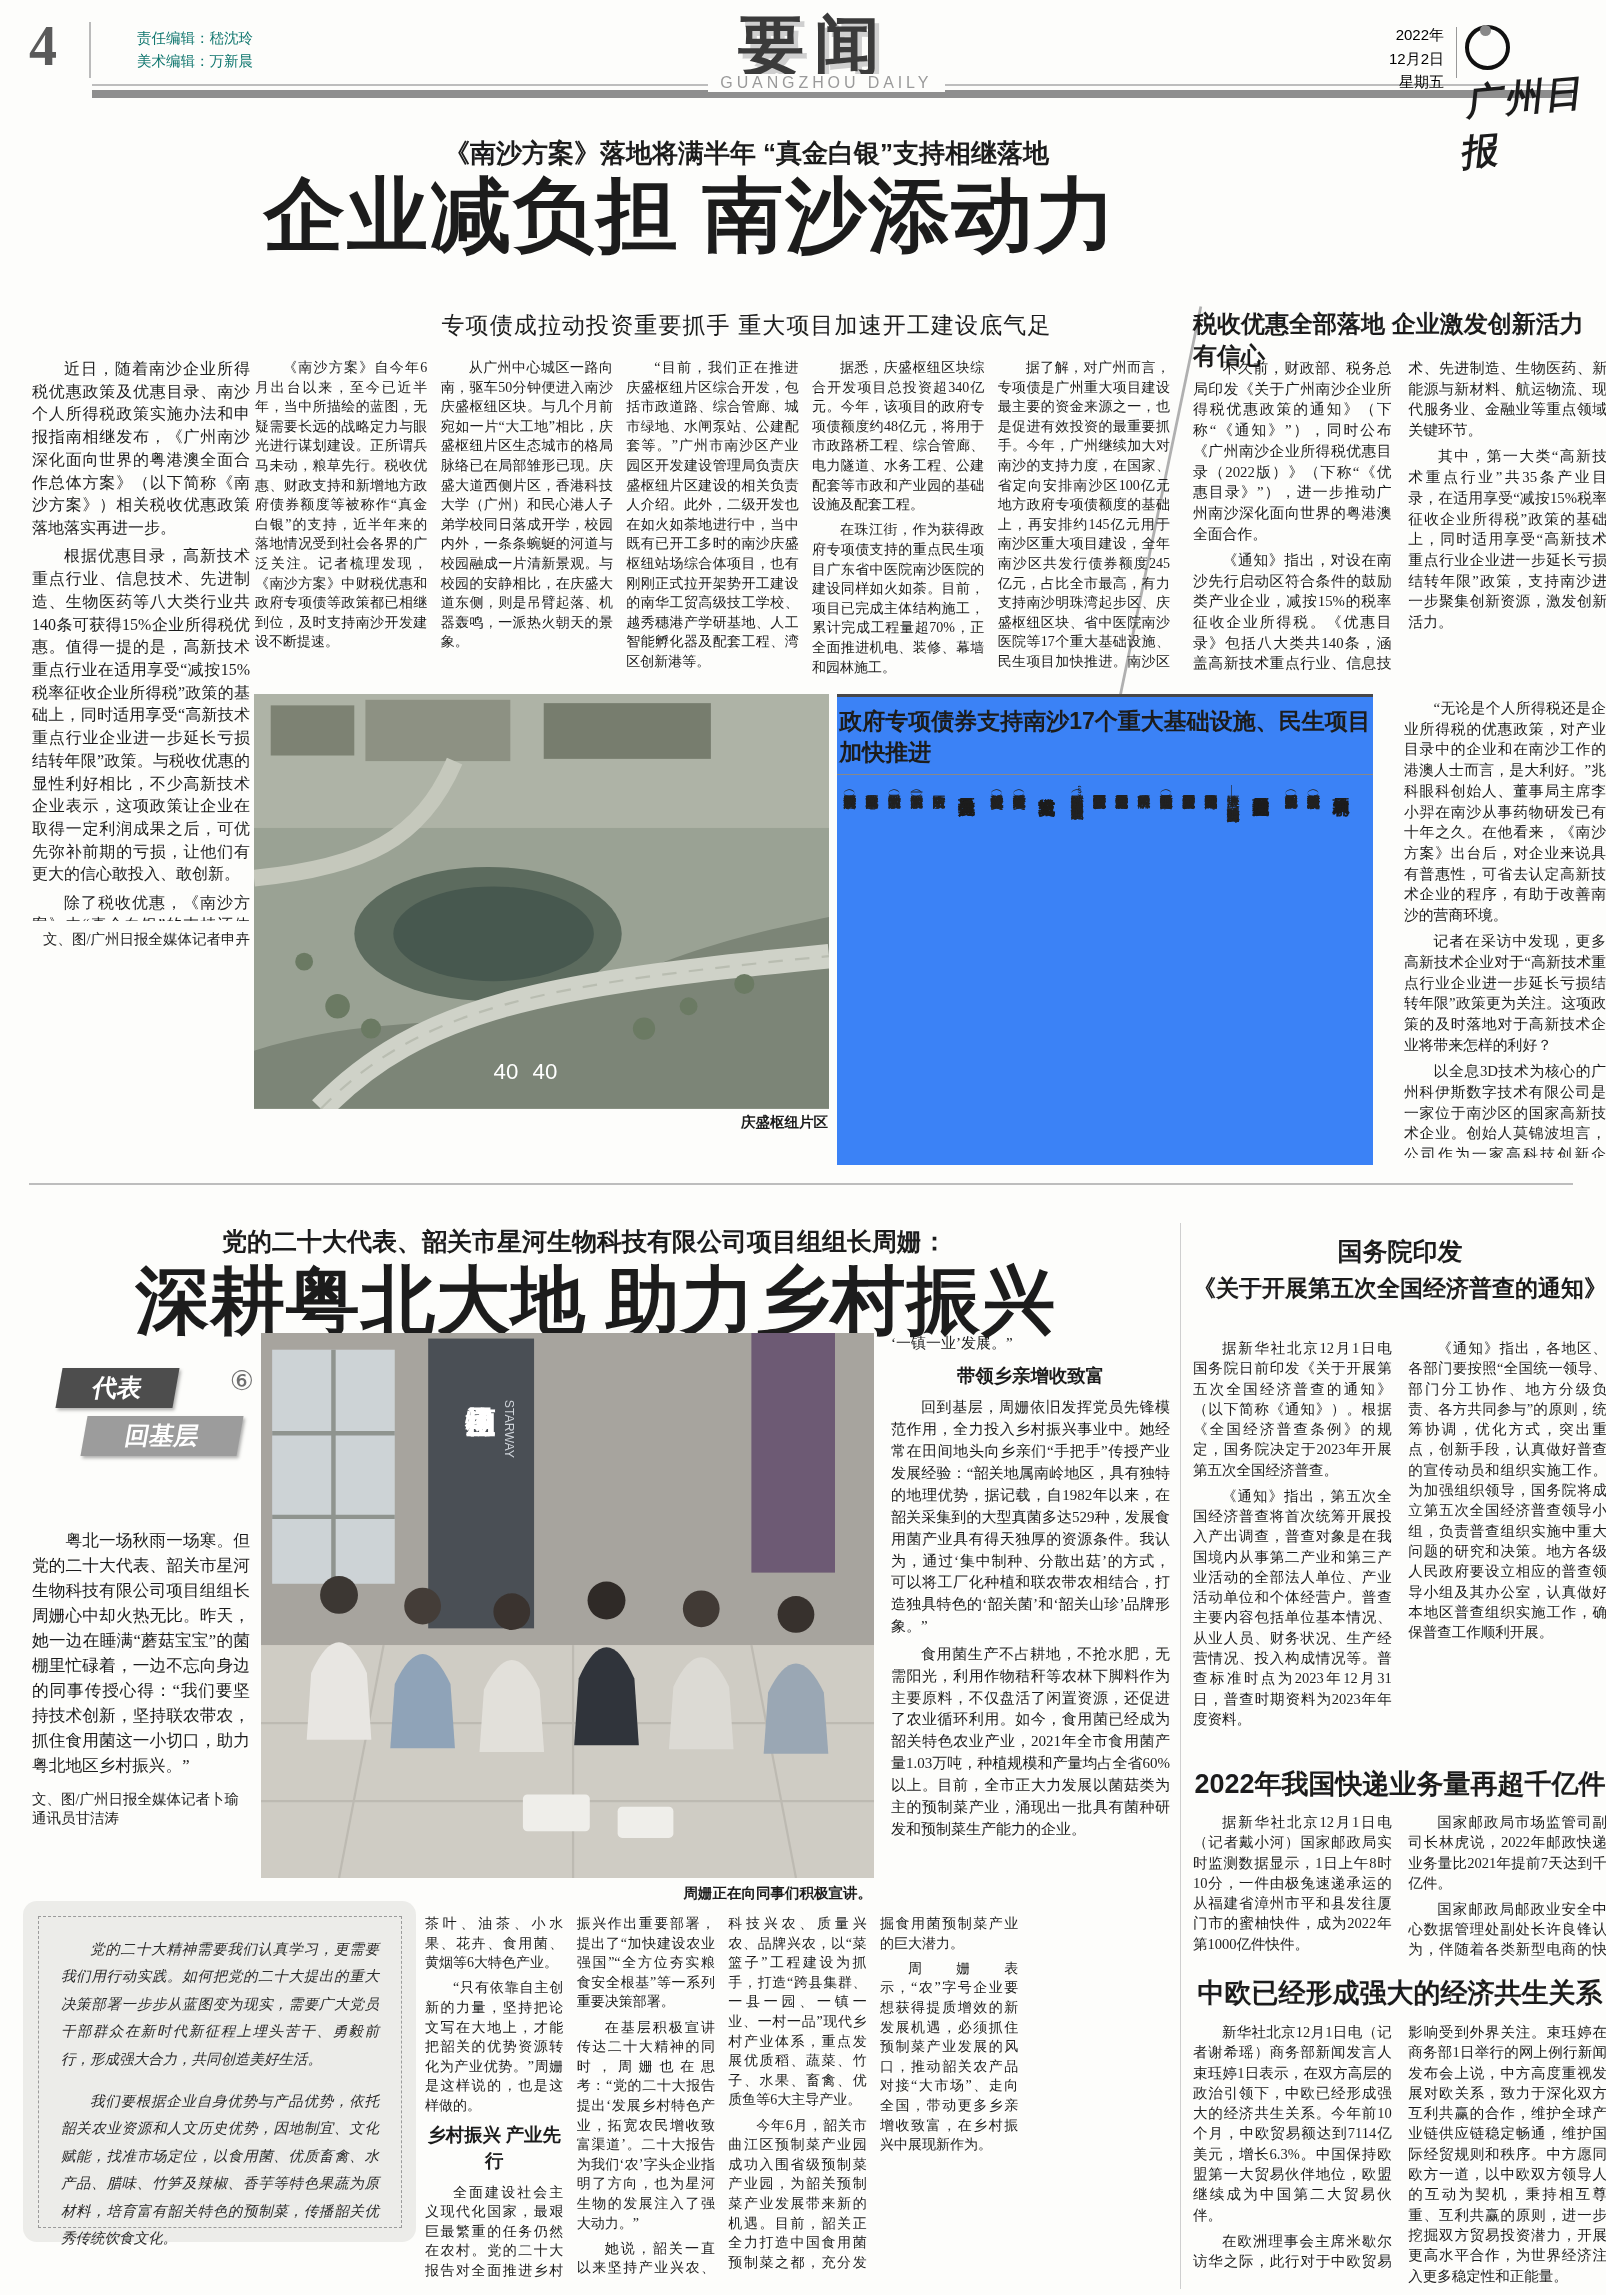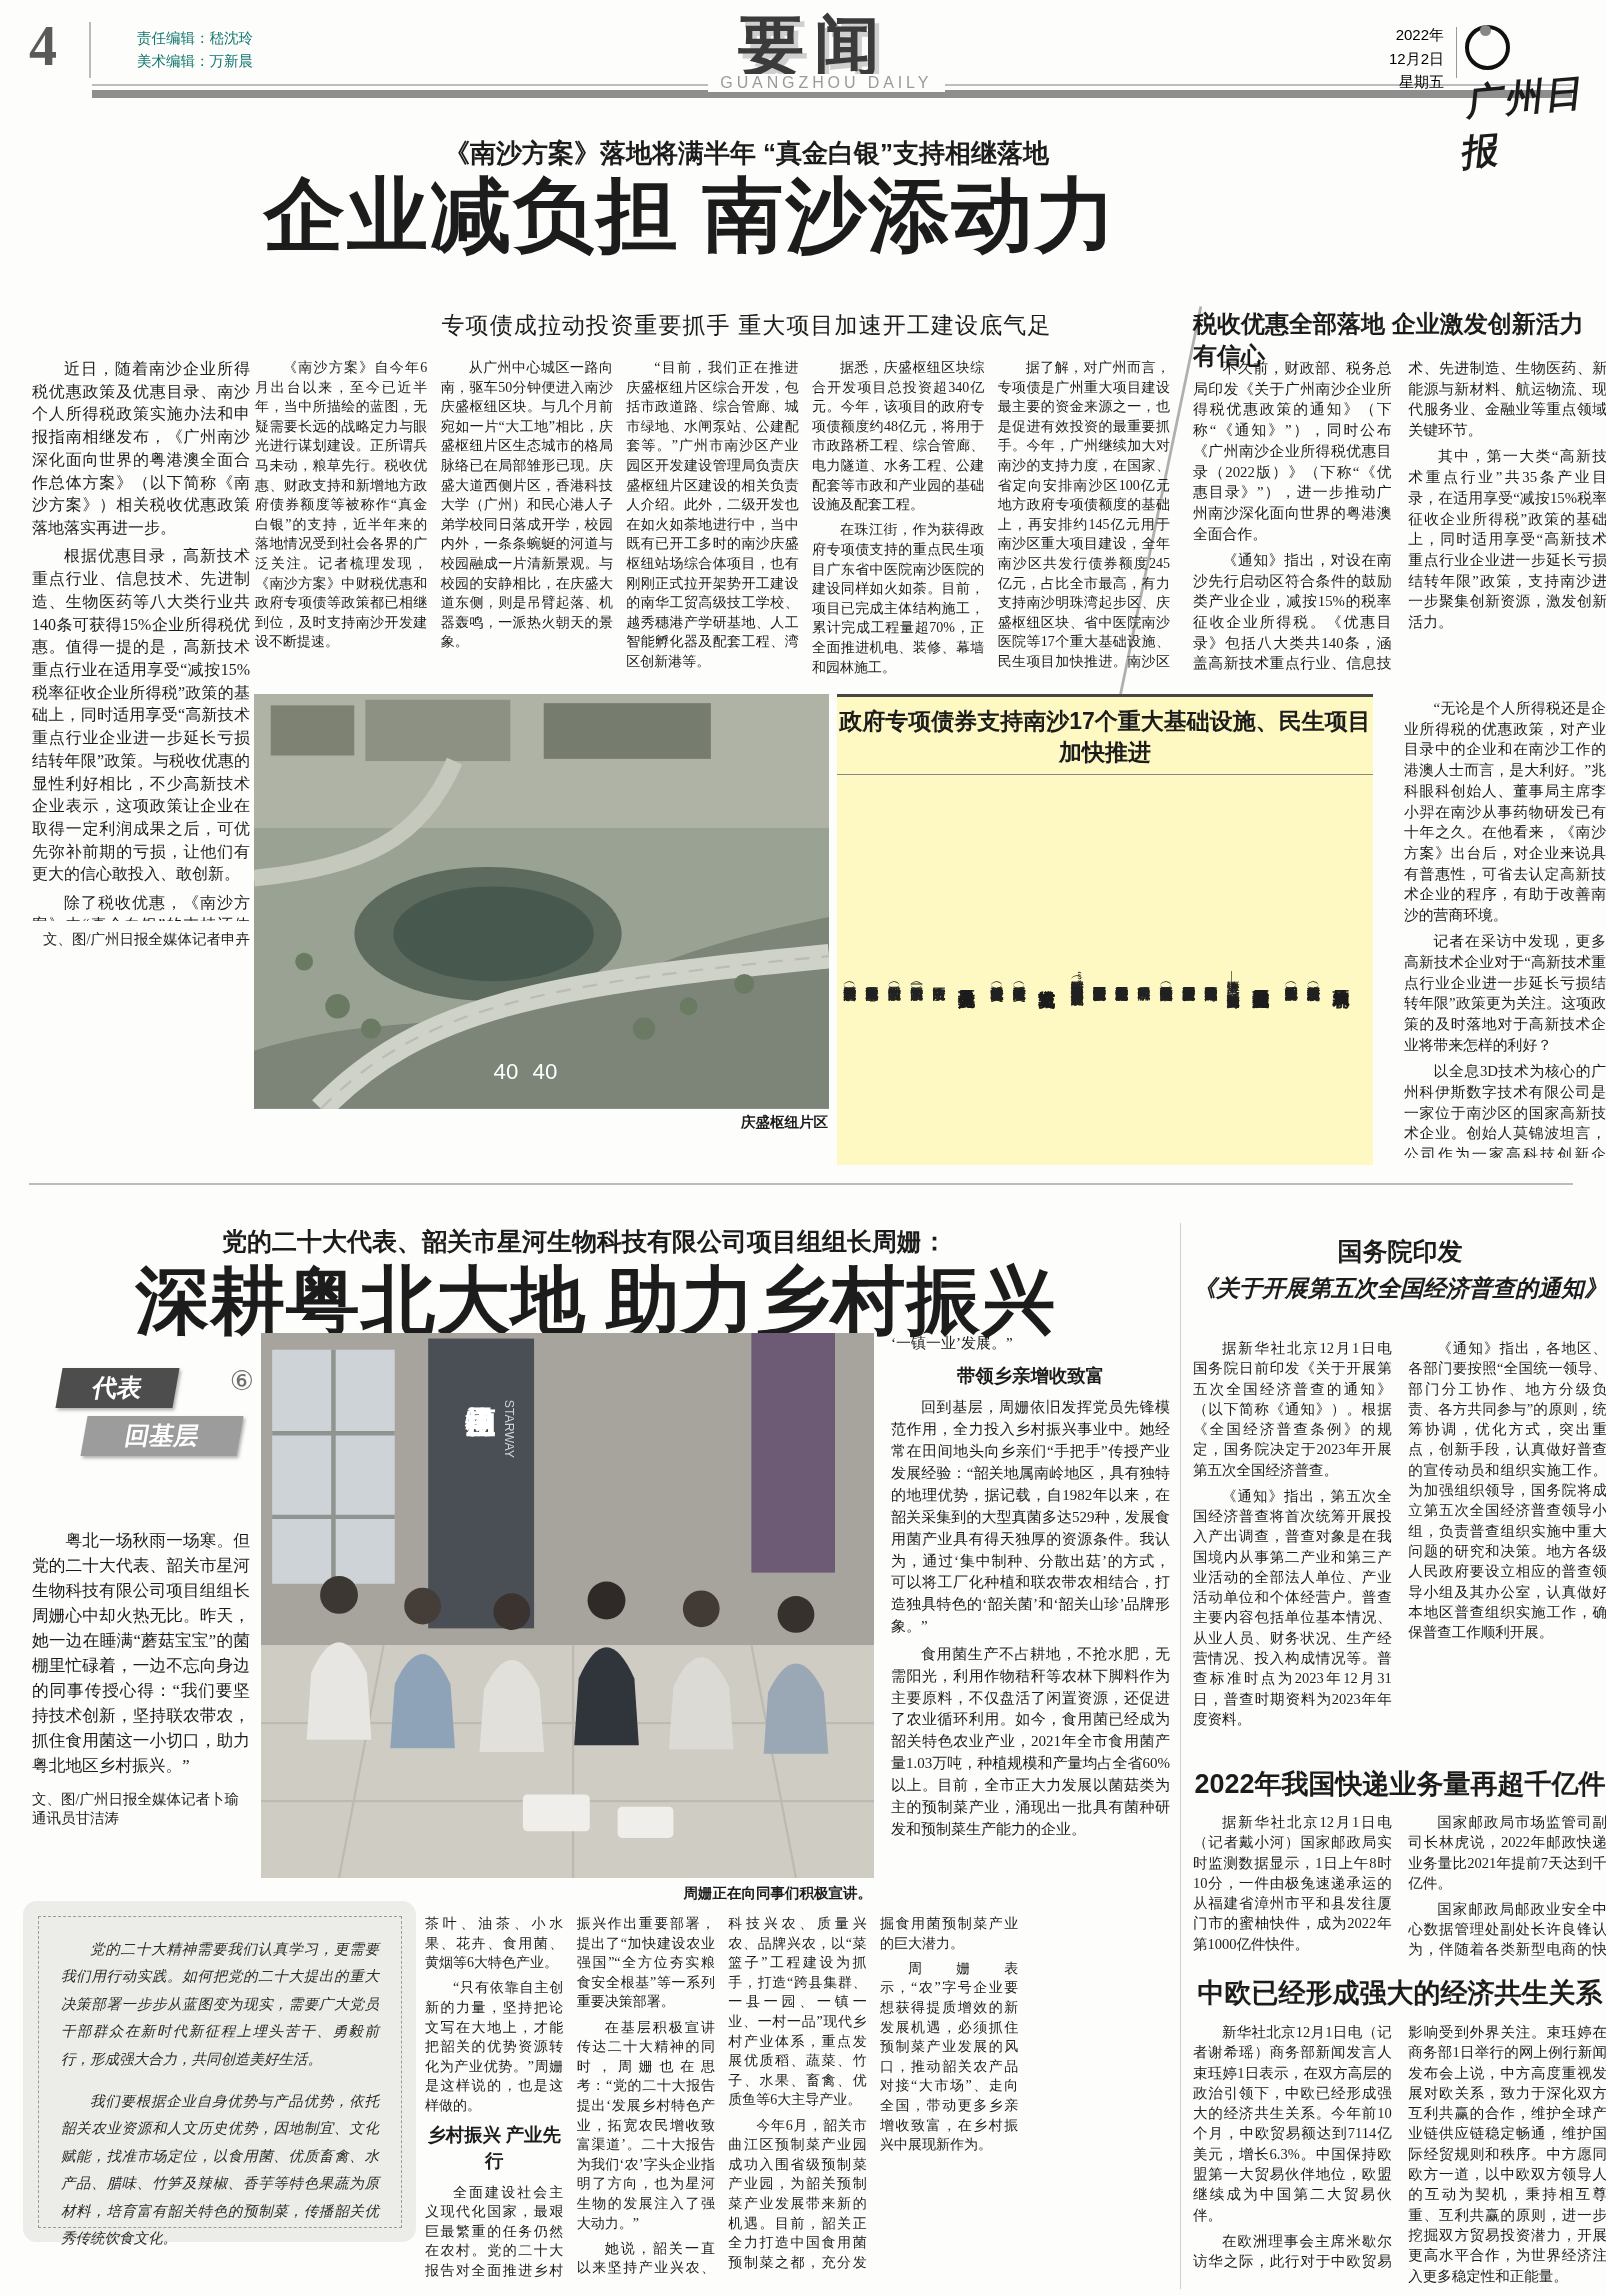--- a/index.html
+++ b/index.html
@@ -34,21 +34,21 @@
   .leadtxt{font-size:16px;line-height:1.42;}
   .bodytxt{font-size:14px;line-height:1.4;}
   .byline{font-size:14.5px;color:#222;}
   .cap{font-size:14.5px;font-weight:bold;text-align:right;}
   
   .slab1{background:linear-gradient(#8f8f8f,#c9c9c9);color:#fff;font-weight:bold;font-size:22px;
          text-align:center;line-height:43px;height:43px;box-shadow:0 2.2px 3.3px rgba(0,0,0,.25);}
   .dashline{border-top:2.2px dashed #9a9a9a;}
   .badgecredit{font-size:15px;color:#444;letter-spacing:0.6px;}
   
-  .pbox{border-top:3.3px solid #474747;background:#fef9c3;text-align:center;}
+  .pbox{border-top:3.3px solid #474747;background:#3b82f6;}
   .pbox-title{font-size:23px;font-weight:bold;padding:9px 2.2px 5.6px 2.2px;border-bottom:1.1px solid #888;}
   .vwrap{writing-mode:vertical-rl;height:385px;margin-top:10px;}
   .vh{font-family:"Liberation Sans","DejaVu Sans",sans-serif;font-weight:bold;font-size:16.7px;margin:0 7.8px 0 5.6px;line-height:1.5;}
   .vi{font-size:13px;line-height:1.5;margin:0 2.8px;color:#222;}
   
   .headline2{font-size:74px;font-weight:bold;letter-spacing:1.1px;line-height:1;white-space:nowrap;}
   .slabA{background:#4d4d4d;color:#fff;font-weight:bold;font-size:24.5px;text-align:center;
          transform:skewX(-10deg);box-shadow:2.2px 2.2px 3.3px rgba(0,0,0,.3);line-height:40px;height:40px;}
   .slabB{background:#9c9c9c;color:#fff;font-weight:bold;font-size:24.5px;text-align:center;
          transform:skewX(-10deg);box-shadow:2.2px 2.2px 3.3px rgba(0,0,0,.3);line-height:40px;height:40px;}
@@ -271,21 +271,21 @@
 
   <div class="abs letter" style="left:23.4px;top:1901px;width:393px;height:341px;border-radius:14px;">
     <div class="letter-inner just">
       <p>党的二十大精神需要我们认真学习，更需要我们用行动实践。如何把党的二十大提出的重大决策部署一步步从蓝图变为现实，需要广大党员干部群众在新时代新征程上埋头苦干、勇毅前行，形成强大合力，共同创造美好生活。</p>
       <p>我们要根据企业自身优势与产品优势，依托韶关农业资源和人文历史优势，因地制宜、文化赋能，找准市场定位，以食用菌、优质畜禽、水产品、腊味、竹笋及辣椒、香芋等特色果蔬为原材料，培育富有韶关特色的预制菜，传播韶关优秀传统饮食文化。</p>
 
     </div>
   </div>
 
   <div class="abs railtitle sans" style="left:1193px;top:1236px;width:414px;font-size:25px;">国务院印发</div>
-  <div class="abs railtitle sans" style="left:1193px;top:1274px;width:414px;font-size:23px;font-style:italic;">《关于开展第五次全国经济普查的通知》</div>
+  <div class="abs railtitle sans" style="left:1193px;top:1274px;width:414px;font-size:23px;">《关于开展第五次全国经济普查的通知》</div>
   <div class="abs railtxt just cols2 clip" style="left:1193px;top:1338px;width:414px;height:393px;">
     <p class="bp">据新华社北京12月1日电 国务院日前印发《关于开展第五次全国经济普查的通知》（以下简称《通知》）。根据《全国经济普查条例》的规定，国务院决定于2023年开展第五次全国经济普查。</p>
     <p class="bp">《通知》指出，第五次全国经济普查将首次统筹开展投入产出调查，普查对象是在我国境内从事第二产业和第三产业活动的全部法人单位、产业活动单位和个体经营户。普查主要内容包括单位基本情况、从业人员、财务状况、生产经营情况、投入构成情况等。普查标准时点为2023年12月31日，普查时期资料为2023年年度资料。</p>
     <p class="bp">《通知》指出，各地区、各部门要按照“全国统一领导、部门分工协作、地方分级负责、各方共同参与”的原则，统筹协调，优化方式，突出重点，创新手段，认真做好普查的宣传动员和组织实施工作。为加强组织领导，国务院将成立第五次全国经济普查领导小组，负责普查组织实施中重大问题的研究和决策。地方各级人民政府要设立相应的普查领导小组及其办公室，认真做好本地区普查组织实施工作，确保普查工作顺利开展。</p>
   </div>
 
   <div class="abs railtitle sans" style="left:1193px;top:1768px;width:414px;font-size:27px;">2022年我国快递业务量再超千亿件</div>
   <div class="abs railtxt just cols2 clip" style="left:1193px;top:1812px;width:414px;height:163px;">
     <p class="bp">据新华社北京12月1日电（记者戴小河）国家邮政局实时监测数据显示，1日上午8时10分，一件由极兔速递承运的从福建省漳州市平和县发往厦门市的蜜柚快件，成为2022年第1000亿件快件。</p>
     <p class="bp">国家邮政局市场监管司副司长林虎说，2022年邮政快递业务量比2021年提前7天达到千亿件。</p>

